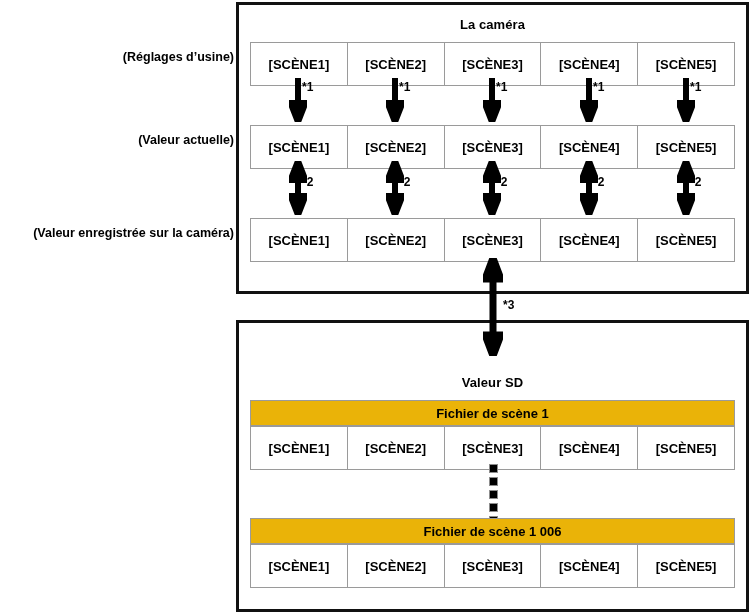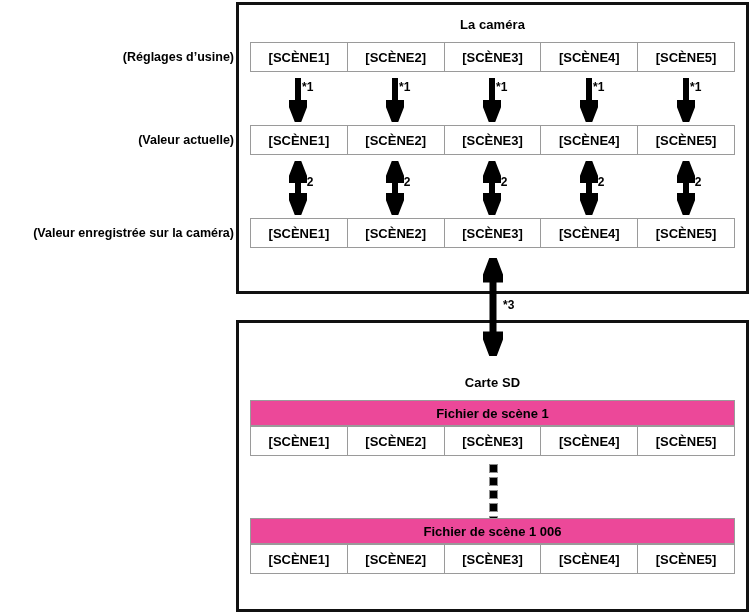--- a/index.html
+++ b/index.html
@@ -53,21 +53,21 @@
   #label-current { top: 133px; }
   #label-stored  { top: 226px; }
 
   
   .scene-row {
     position: absolute;
     display: flex;
     border: 1px solid #9a9a9a;
     box-sizing: border-box;
     background: #ffffff;
-    height: 30px;
+    height: 44px;
   }
   .scene-cell {
     flex: 1 1 0;
     border-right: 1px solid #9a9a9a;
     box-sizing: border-box;
     display: flex;
     align-items: center;
     justify-content: center;
     font-size: 13px;
     font-weight: bold;
@@ -87,21 +87,21 @@
     left: 250px;
     width: 485px;
     height: 26px;
     border: 1px solid #9a9a9a;
     box-sizing: border-box;
     display: flex;
     align-items: center;
     justify-content: center;
     font-size: 13px;
     font-weight: bold;
-    background: #ec4899;
+    background: #eab308;
     white-space: nowrap;
   }
   #file1-header { top: 400px; }
   #file2-header { top: 518px; }
   #file1-row    { left: 250px; top: 426px; width: 485px; }
   #file2-row    { left: 250px; top: 544px; width: 485px; }
 
   
   #vertical-ellipsis {
     position: absolute;
@@ -246,21 +246,21 @@
 <div class="arrow-note a2-note" style="left:593px">*2</div>
 
 <div class="arrow a2" style="left:677px">
   <svg width="18" height="54" viewBox="0 0 18 54">
       <path d="M9 0 L1.5 19 L16.5 19 Z M9 54 L1.5 35 L16.5 35 Z M9 14 L9 40" stroke="#000" stroke-width="6" fill="#000"></path>
     </svg>
 </div>
 <div class="arrow-note a2-note" style="left:690px">*2</div>
 
 <div id="sdcard-box" class="outer-box">
-  <div id="sdcard-title" class="box-title">Carte SD</div>
+  <div id="sdcard-title" class="box-title">Valeur SD</div>
 </div>
 
 <div id="arrow3" class="arrow">
   <svg width="20" height="98" viewBox="0 0 20 98">
       <path d="M10 0 L2 21 L18 21 Z M10 98 L2 77 L18 77 Z M10 16 L10 82" stroke="#000" stroke-width="7" fill="#000"></path>
     </svg>
 </div>
 <div id="arrow3-note" class="arrow-note">*3</div>
 
 <div id="file1-header" class="file-header">Fichier de scène 1</div>

